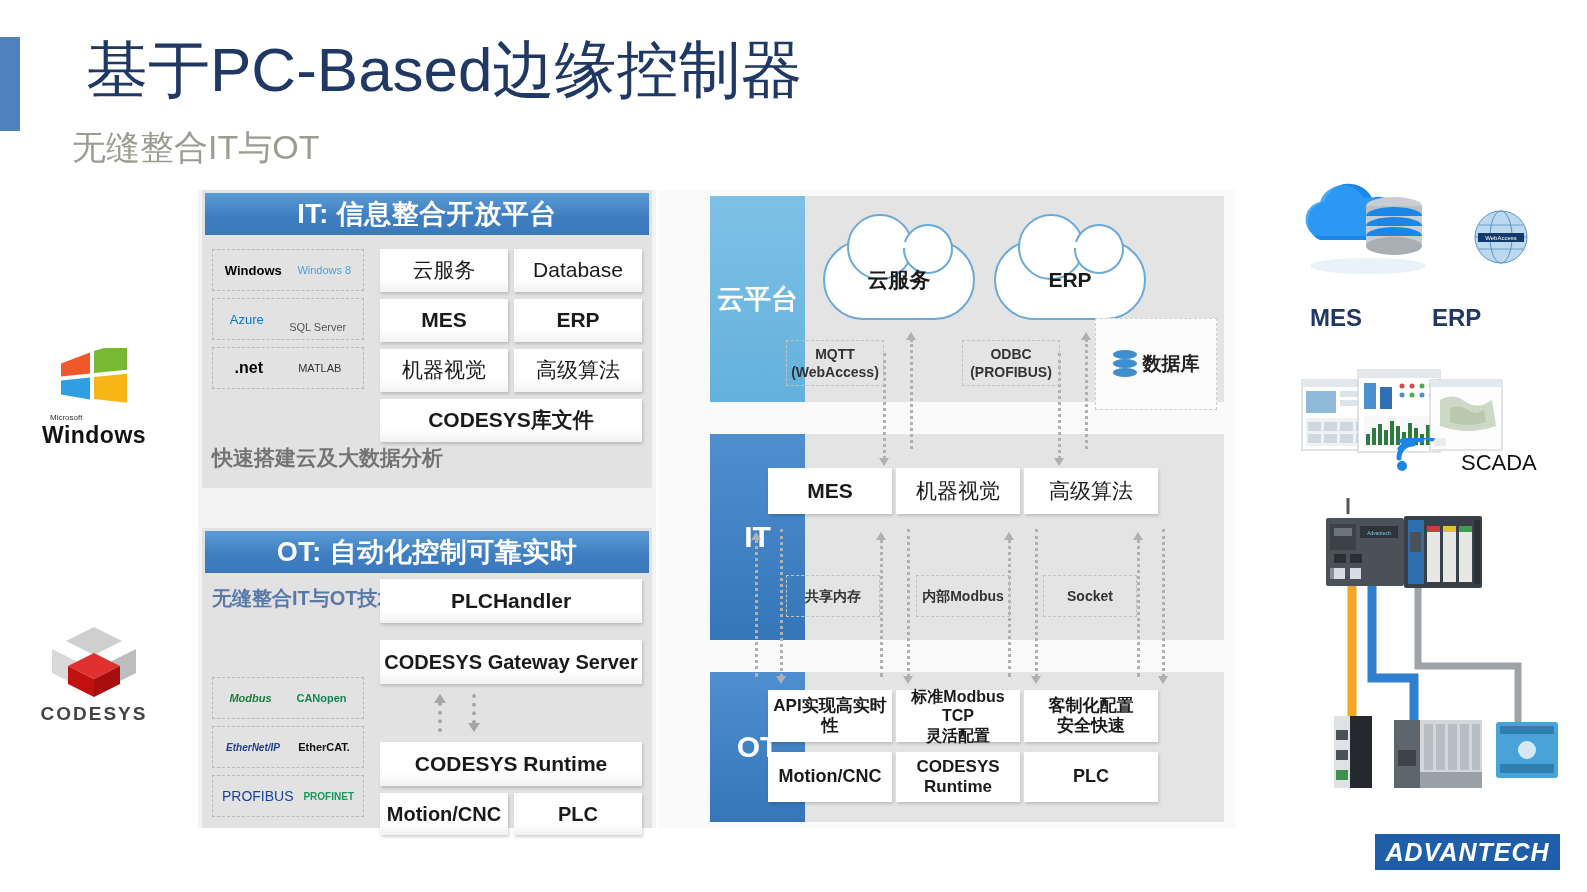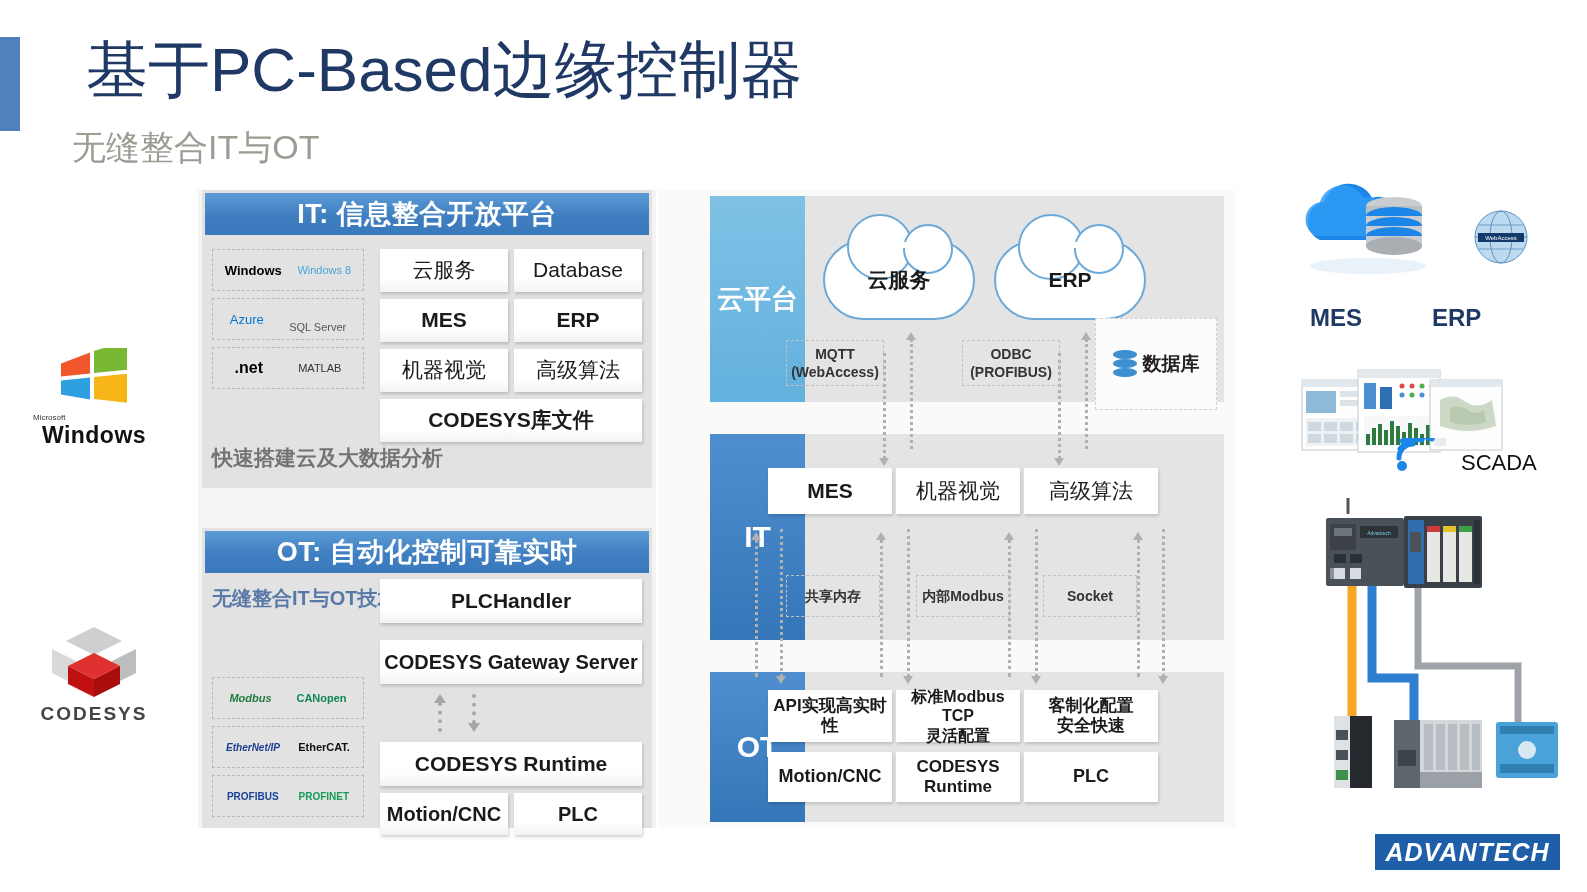--- a/index.html
+++ b/index.html
@@ -28,21 +28,21 @@
 
   
   .side-logo { position: absolute; text-align: center; width: 160px; }
   #side-logo-windows { left: 14px; top: 348px; }
   #side-logo-codesys { left: 14px; top: 625px; }
   .side-logo .glyph { display: block; margin: 0 auto 4px auto; }
   .side-logo .caption {
     font-size: 23px; font-weight: bold; color: #111; letter-spacing: 0.5px;
   }
   .side-logo .caption.small { font-size: 19px; color: #444; letter-spacing: 2px; }
-  .ms-tag { font-size: 8px; color: #333; display:block; line-height:1; text-align:left; margin-left: 19px;}
+  .ms-tag { font-size: 8px; color: #333; display:block; line-height:1; text-align:left; margin-left: 36px;}
 
   
   #left-panel {
     position: absolute; left: 198px; top: 190px; width: 458px; height: 638px;
     background: #f4f4f4;
   }
   .lp-section { position: absolute; left: 4px; width: 450px; background: #e2e2e2; }
   #lp-it  { top: 0px;   height: 298px; }
   #lp-ot  { top: 338px; height: 300px; }
   .lp-header {
@@ -302,21 +302,21 @@
       <div class="logo-tiles" style="top:104px;">
         <div class="logo-tile">
           <span class="lt" style="color:#1f7a3d;font-weight:bold;font-style:italic;">Modbus</span>
           <span class="lt" style="color:#0f8a52;font-weight:bold;">CANopen</span>
         </div>
         <div class="logo-tile">
           <span class="lt" style="color:#1c3f8f;font-weight:bold;font-style:italic;font-size:10px;">EtherNet/IP</span>
           <span class="lt" style="color:#111;font-weight:bold;font-size:11px;">EtherCAT.</span>
         </div>
         <div class="logo-tile">
-          <span class="lt" style="color:#17439b;font-weight:bold;font-size:10px;">PROFIBUS</span>
+          <span class="lt" style="color:#17439b;font-weight:normal;font-size:14px;">PROFIBUS</span>
           <span class="lt" style="color:#179b57;font-weight:bold;font-size:10px;">PROFINET</span>
         </div>
       </div>
 
       <div class="lp-boxcol" style="top:6px;">
         <div class="wbox" style="height:44px;font-size:21px;font-weight:bold;margin-bottom:17px;">PLCHandler</div>
         <div class="wbox" style="height:44px;font-size:20px;font-weight:bold;">CODESYS Gateway Server</div>
         <div style="position:relative;height:58px;">
           <div class="darrow up-only" style="left:54px; top:10px; height:46px;">
             <div class="tri-up"></div>

